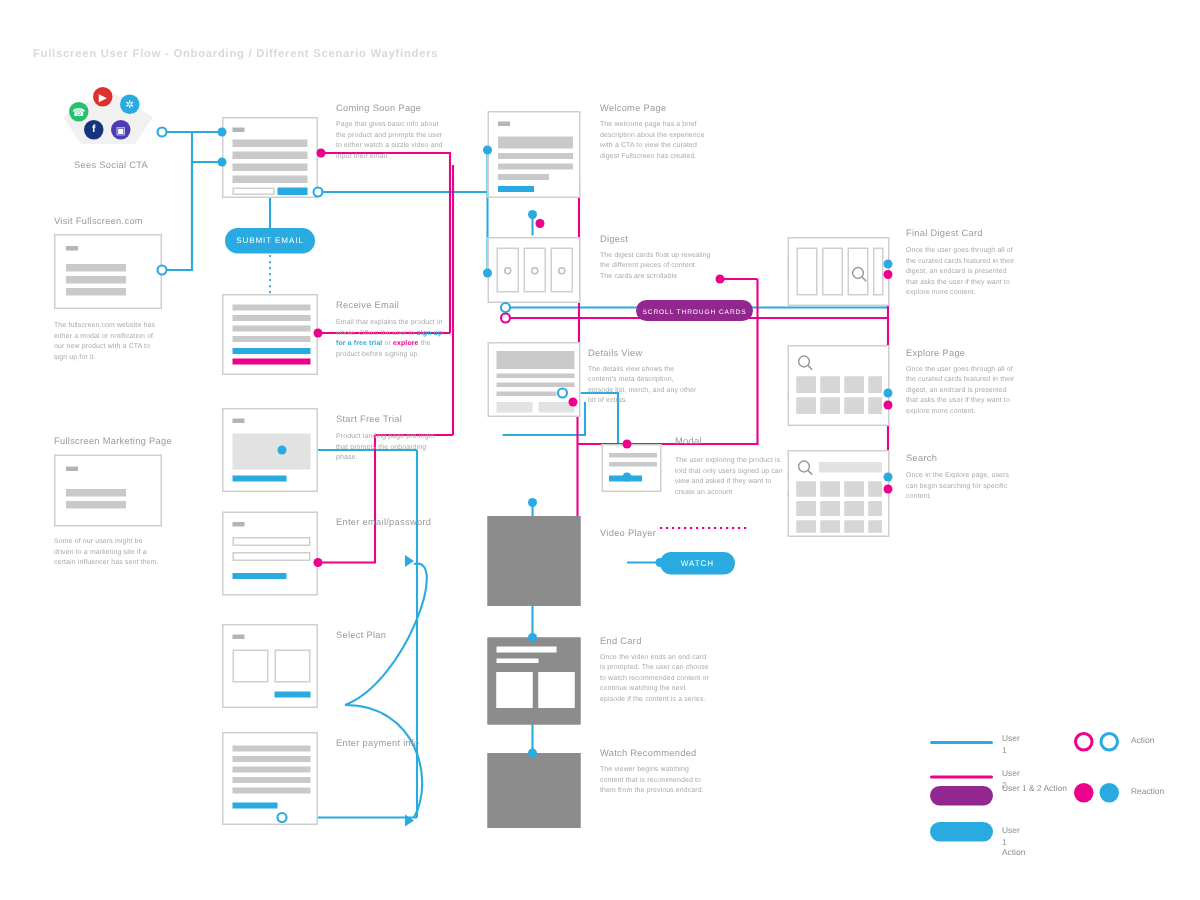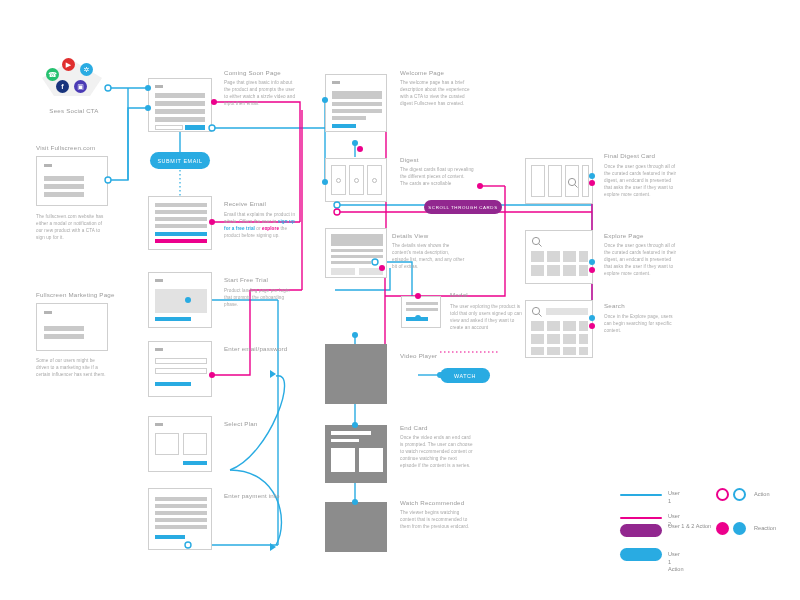--- a/index.html
+++ b/index.html
@@ -59,20 +59,21 @@
   .lg-label{position:absolute;font-size:5.6px;color:#8d8d8d;line-height:1.35;}
   .lg-pill{position:absolute;border-radius:999px;}
   .lg-ring{position:absolute;border-radius:50%;box-sizing:border-box;}
   .lg-dot{position:absolute;border-radius:50%;}
 </style>
 </head>
 <body>
 
 <div id="stage">
 
+  <div class="title">Fullscreen User Flow - Onboarding / Different Scenario Wayfinders</div>
 
   <svg id="wires" viewBox="0 0 800 600">
     <g fill="none" stroke-width="1.4">
 
       <path d="M108,88 L148,88" stroke="#29abe2"></path>
       <path d="M108,180 L128,180 L128,88" stroke="#29abe2"></path>
       <path d="M148,108 L128,108 L128,180" stroke="#29abe2"></path>
       <path d="M180,130 L180,152" stroke="#29abe2"></path>
       <path d="M212,128 L325,128" stroke="#29abe2"></path>
       <path d="M325,100 L325,182" stroke="#29abe2"></path>

